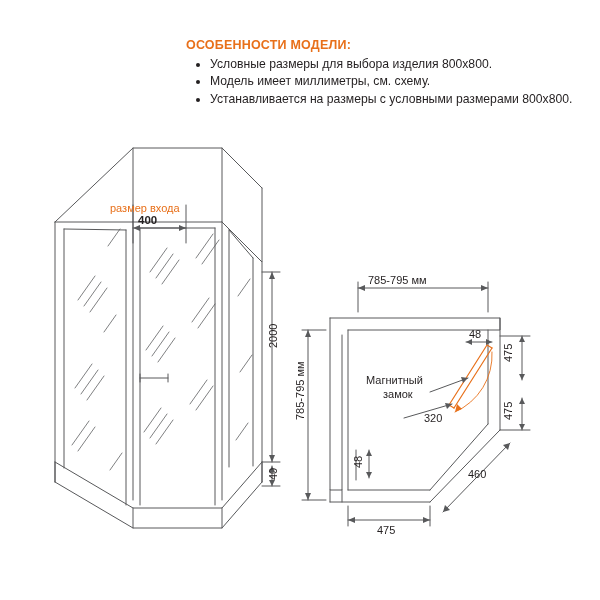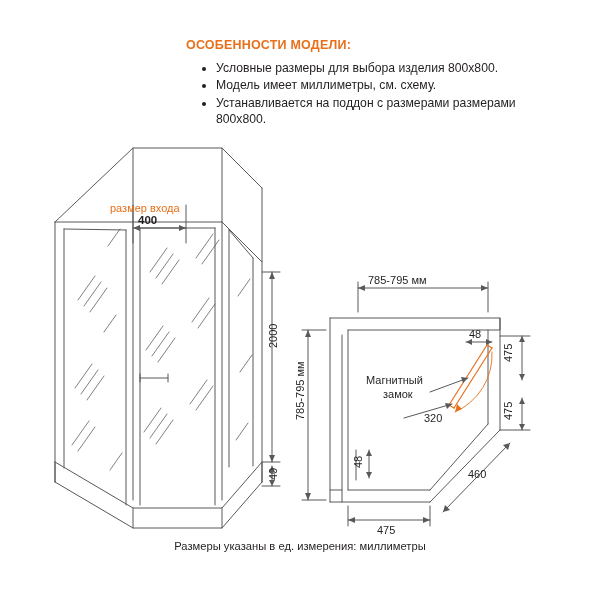--- a/index.html
+++ b/index.html
@@ -30,21 +30,21 @@
     width: 390px;
   }
   .features-title {
     font-size: 12.5px;
     font-weight: bold;
     color: #e8701a;
     letter-spacing: 0.2px;
     margin: 0 0 4px 0;
   }
   .features ul {
-    margin: 8px;
+    margin: 2px;
     padding-left: 22px;
     list-style: disc;
   }
   .features li {
     font-size: 12.2px;
     line-height: 1.35;
     margin-bottom: 1px;
   }
 
   
@@ -84,21 +84,21 @@
 </head>
 <body>
 
 <div class="page">
 
   <div class="features">
     <div class="features-title">ОСОБЕННОСТИ МОДЕЛИ:</div>
     <ul>
       <li>Условные размеры для выбора изделия 800х800.</li>
       <li>Модель имеет миллиметры, см. схему.</li>
-      <li>Устанавливается на поддон с размерами размерами 800х800.</li>
+      <li>Устанавливается на размеры с условными размерами 800х800.</li>
     </ul>
   </div>
 
   <svg class="draw" width="600" height="600" viewBox="0 0 600 600">
     <g fill="none" stroke="#58595b" stroke-width="1" stroke-linejoin="round" stroke-linecap="round">
 
       <path d="M55 222 L133 148 L222 148 L262 188 L262 268 L222 268 L133 268 L55 222 Z" stroke="none"></path>
 
       <polyline points="55,222 133,148 222,148 262,188"></polyline>
 
@@ -269,15 +269,14 @@
 
     <text class="lbl" x="424" y="422">320</text>
     <text class="lbl" x="362" y="468" transform="rotate(-90 362 468)">48</text>
     <text class="lbl" x="468" y="478">460</text>
     <text class="lbl" x="377" y="534">475</text>
 
     <text class="lbl" x="366" y="384">Магнитный</text>
     <text class="lbl" x="383" y="398">замок</text>
   </svg>
 
-  <div class="footer-note">Размеры указаны в ед. измерения: миллиметры</div>
 
 </div>
 
 </body></html>

